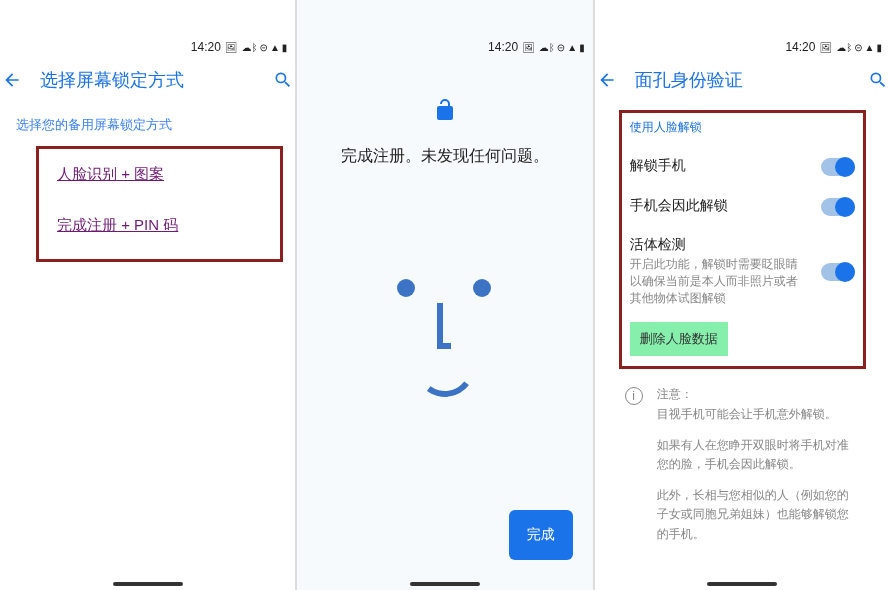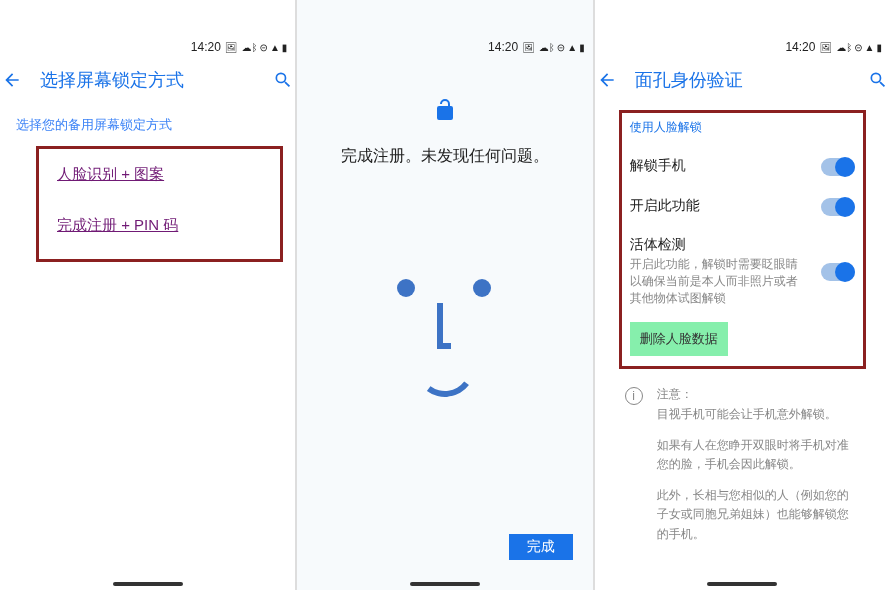--- a/index.html
+++ b/index.html
@@ -119,23 +119,23 @@
       border-right-color: transparent;
       transform: rotate(-8deg);
     }
     .done-btn {
       position: absolute;
       bottom: 30px;
       right: 20px;
       background: #1a73e8;
       color: #fff;
       border: none;
-      padding: 4px 18px;
+      padding: 16px 18px;
       font-size: 14px;
-      border-radius: 0;
+      border-radius: 6px;
     }
     .home-indicator {
       position: absolute;
       bottom: 4px;
       left: 50%;
       transform: translateX(-50%);
       width: 70px;
       height: 4px;
       background: #333;
       border-radius: 2px;
@@ -319,21 +319,21 @@
 
       <div class="setting-row">
         <div class="setting-text">
           <div class="setting-title">解锁手机</div>
         </div>
         <div class="switch"></div>
       </div>
 
       <div class="setting-row">
         <div class="setting-text">
-          <div class="setting-title">开启此功能</div>
+          <div class="setting-title">手机会因此解锁</div>
         </div>
         <div class="switch"></div>
       </div>
 
       <div class="setting-row">
         <div class="setting-text">
           <div class="setting-title">活体检测</div>
           <div class="setting-sub">开启此功能，解锁时需要眨眼睛以确保当前是本人而非照片或者其他物体试图解锁</div>
         </div>
         <div class="switch"></div>

